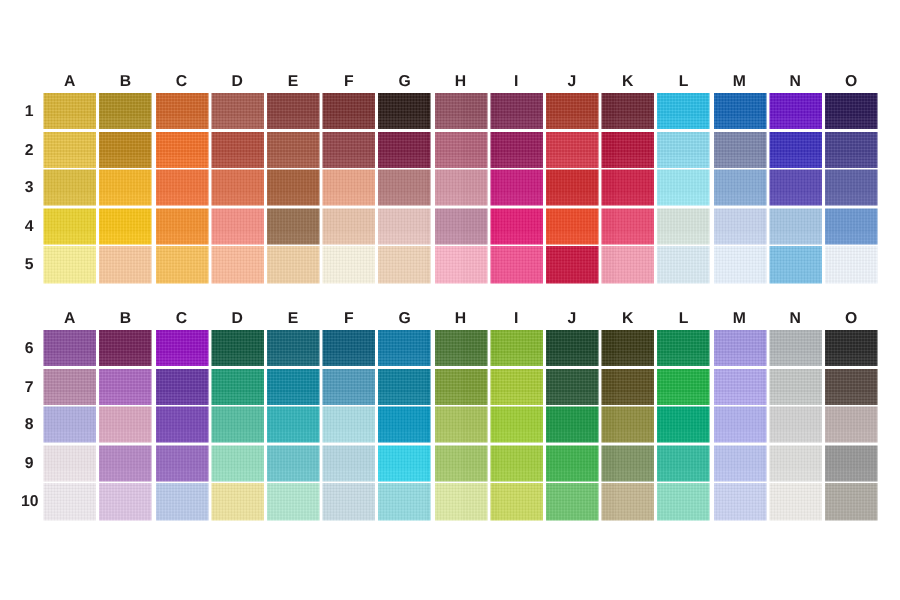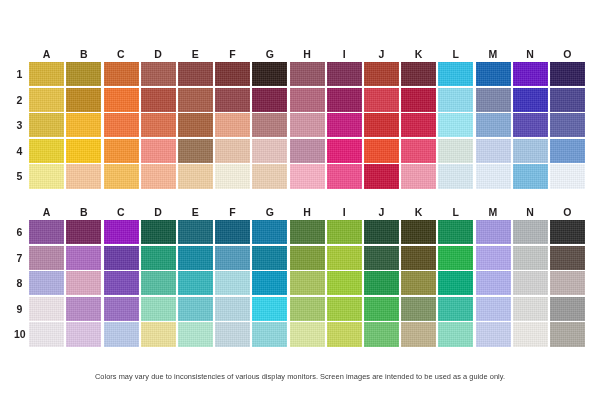--- a/index.html
+++ b/index.html
@@ -333,15 +333,14 @@
             <div class="swatch" style="background-color: rgb(192, 178, 140);"></div>
             <div class="swatch" style="background-color: rgb(138, 222, 195);"></div>
             <div class="swatch" style="background-color: rgb(199, 207, 240);"></div>
             <div class="swatch" style="background-color: rgb(236, 234, 230);"></div>
             <div class="swatch" style="background-color: rgb(174, 170, 162);"></div>
           </div>
         </div>
       </div>
   </div>
 
-  <div id="footer-note">Colors may vary due to inconsistencies of various display monitors. Screen images are intended to be used as a guide only.</div>
 
 </div>
 
 </body></html>

